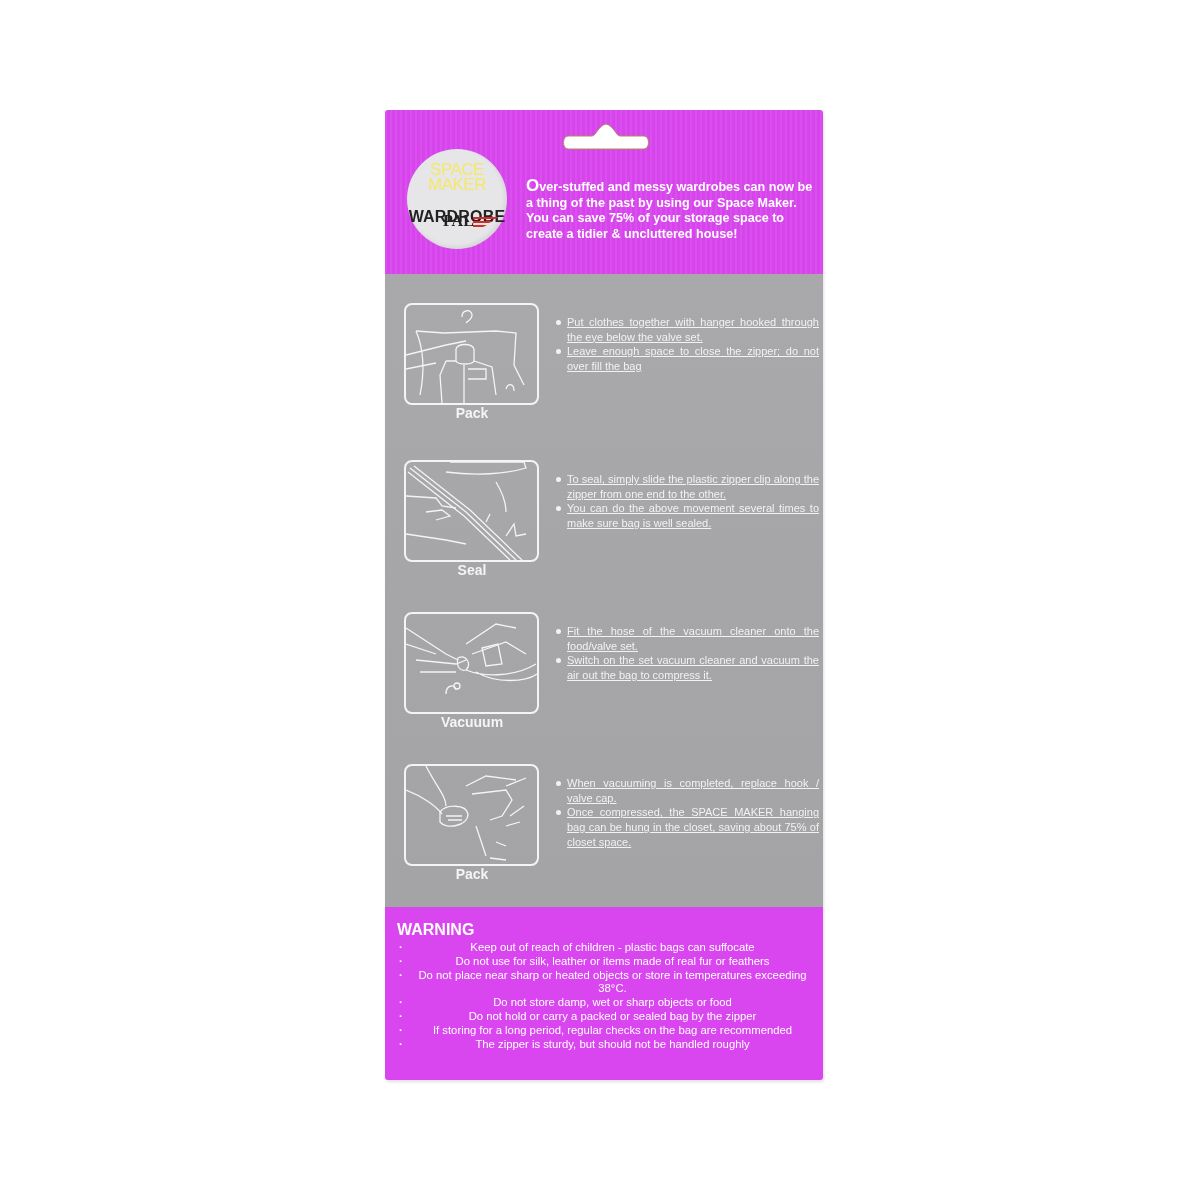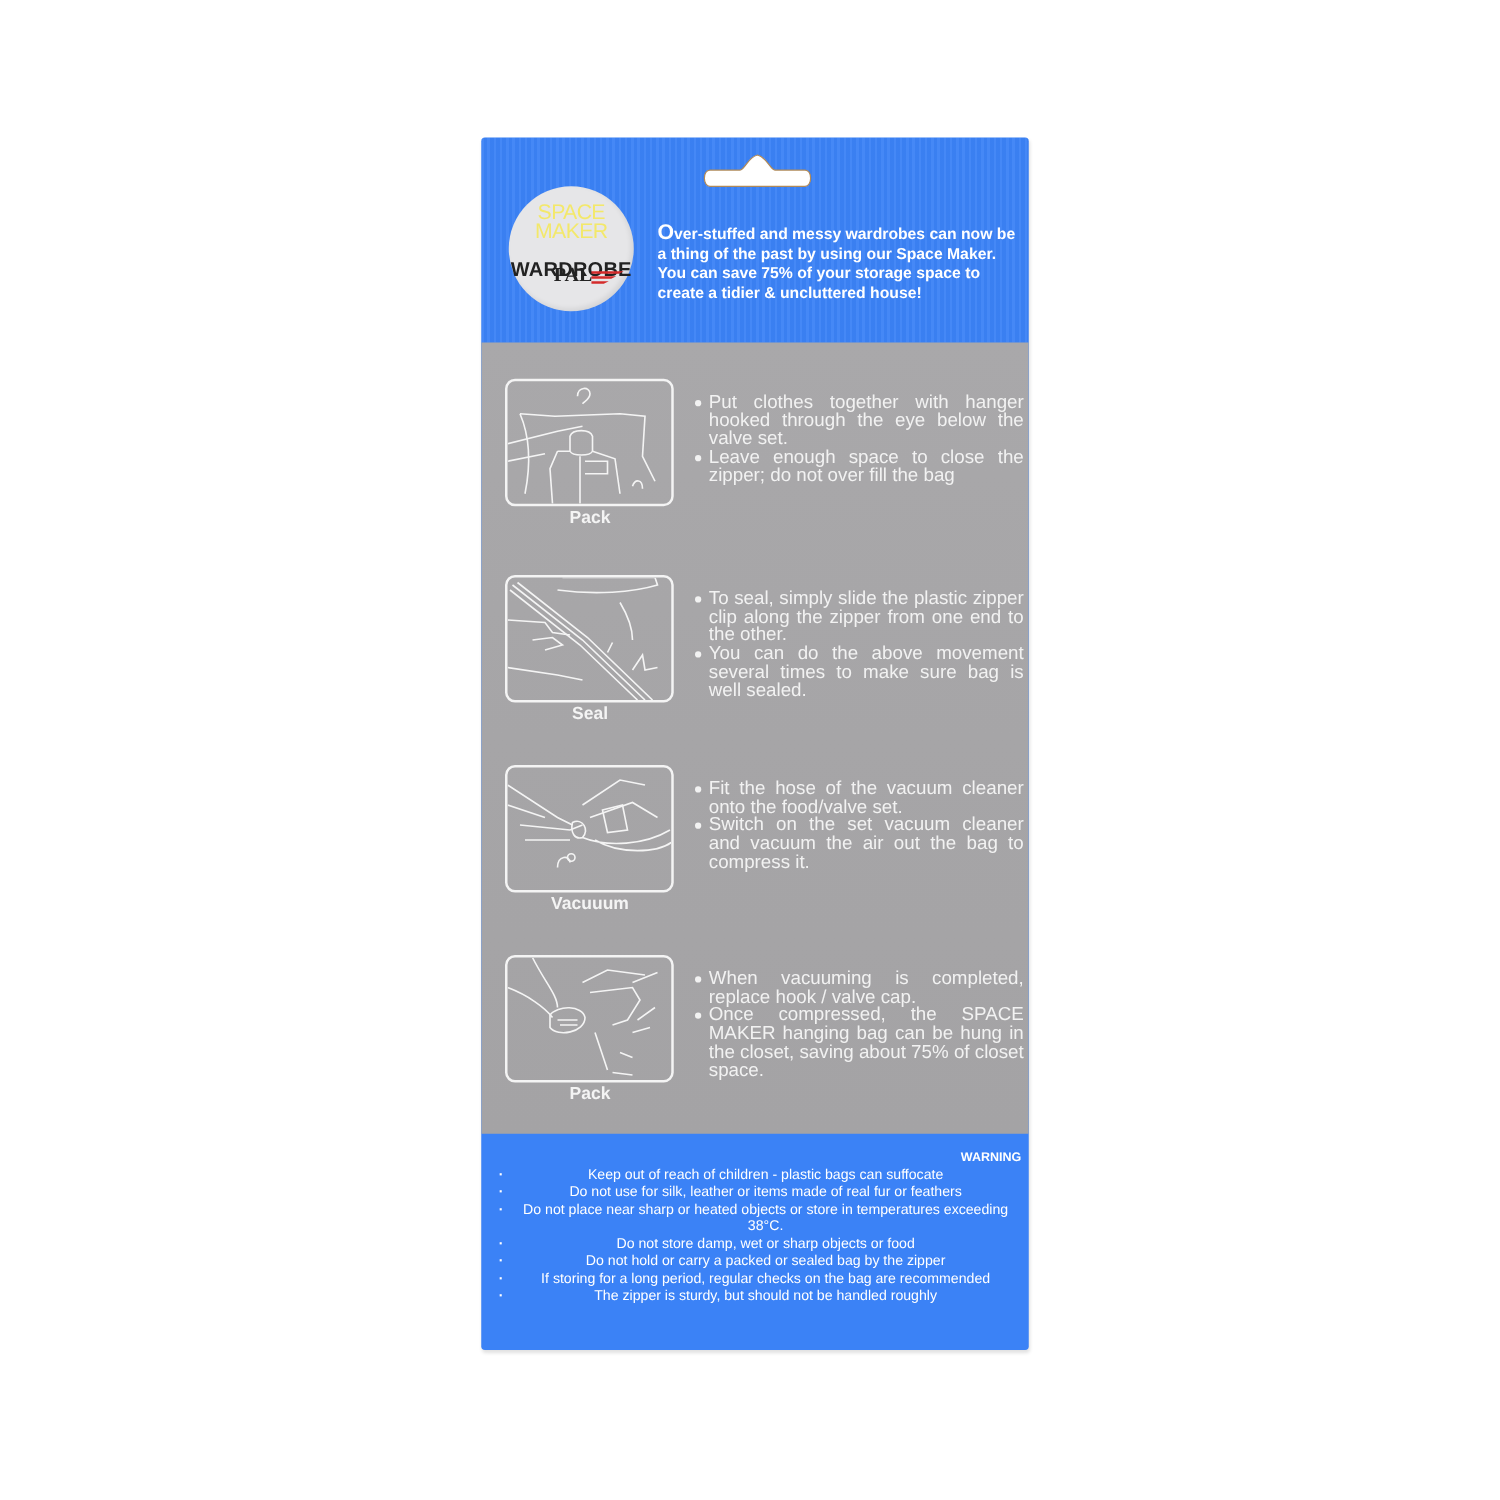--- a/index.html
+++ b/index.html
@@ -3,21 +3,21 @@
   <meta charset="utf-8">
   <style>
     html, body { margin: 0; padding: 0; }
     body {
       width: 1200px; height: 1200px; background: #ffffff;
       position: relative; overflow: hidden;
       font-family: "Liberation Sans", sans-serif;
     }
     .card {
       position: absolute; left: 385px; top: 110px; width: 438px; height: 970px;
-      background: #3b82f6; border-radius: 3px;
+      background: #d946ef; border-radius: 3px;
       box-shadow: 1px 2px 3px rgba(0,0,0,0.12);
       overflow: hidden;
     }
     .card-top-texture {
       position: absolute; left: 0; top: 0; width: 100%; height: 164px;
       background: repeating-linear-gradient(90deg, rgba(255,255,255,0.05) 0 2px, rgba(0,0,0,0.02) 2px 5px);
     }
     .hanger-notch {
       position: absolute; left: 177px; top: 12px; width: 88px; height: 28px;
     }
@@ -60,31 +60,31 @@
       border: 2.5px solid #f4f4f4; border-radius: 8px; overflow: hidden;
     }
     .step-frame svg { position: absolute; left: 0; top: 0; width: 100%; height: 100%; }
     .step-label {
       position: absolute; left: 0; width: 136px; text-align: center; top: 102px;
       color: #f4f4f4; font-weight: bold; font-size: 14px;
     }
     .step-bullets {
       position: absolute; left: 150px; top: 12px; width: 265px;
       list-style: none; margin: 0; padding: 0;
-      color: #f2f2f2; font-size: 15px; line-height: 14.7px;
+      color: #f2f2f2; font-size: 11px; line-height: 14.7px; text-decoration: underline;
     }
     .step-bullets li { position: relative; padding-left: 13px; text-align: justify; }
     .step-bullets li::before {
       content: ""; position: absolute; left: 2px; top: 5px; width: 5px; height: 5px;
       border-radius: 50%; background: #f2f2f2;
     }
     .warning {
       position: absolute; left: 12px; top: 811px; width: 420px; color: #ffffff;
     }
-    .warning-title { font-weight: bold; font-size: 10px; margin-bottom: 2px; text-align: right; }
+    .warning-title { font-weight: bold; font-size: 16px; margin-bottom: 2px; }
     .warning-list { list-style: none; margin: 0; padding: 0; font-size: 11.3px; line-height: 13.8px; text-align: center; }
     .warning-list li { position: relative; padding-left: 11px; }
     .warning-list li::before { content: "\00B7"; position: absolute; left: 2px; top: 0; font-weight: bold; }
   </style>
 </head>
 <body>
 
 <div class="card">
   <div class="card-top-texture"></div>
 

